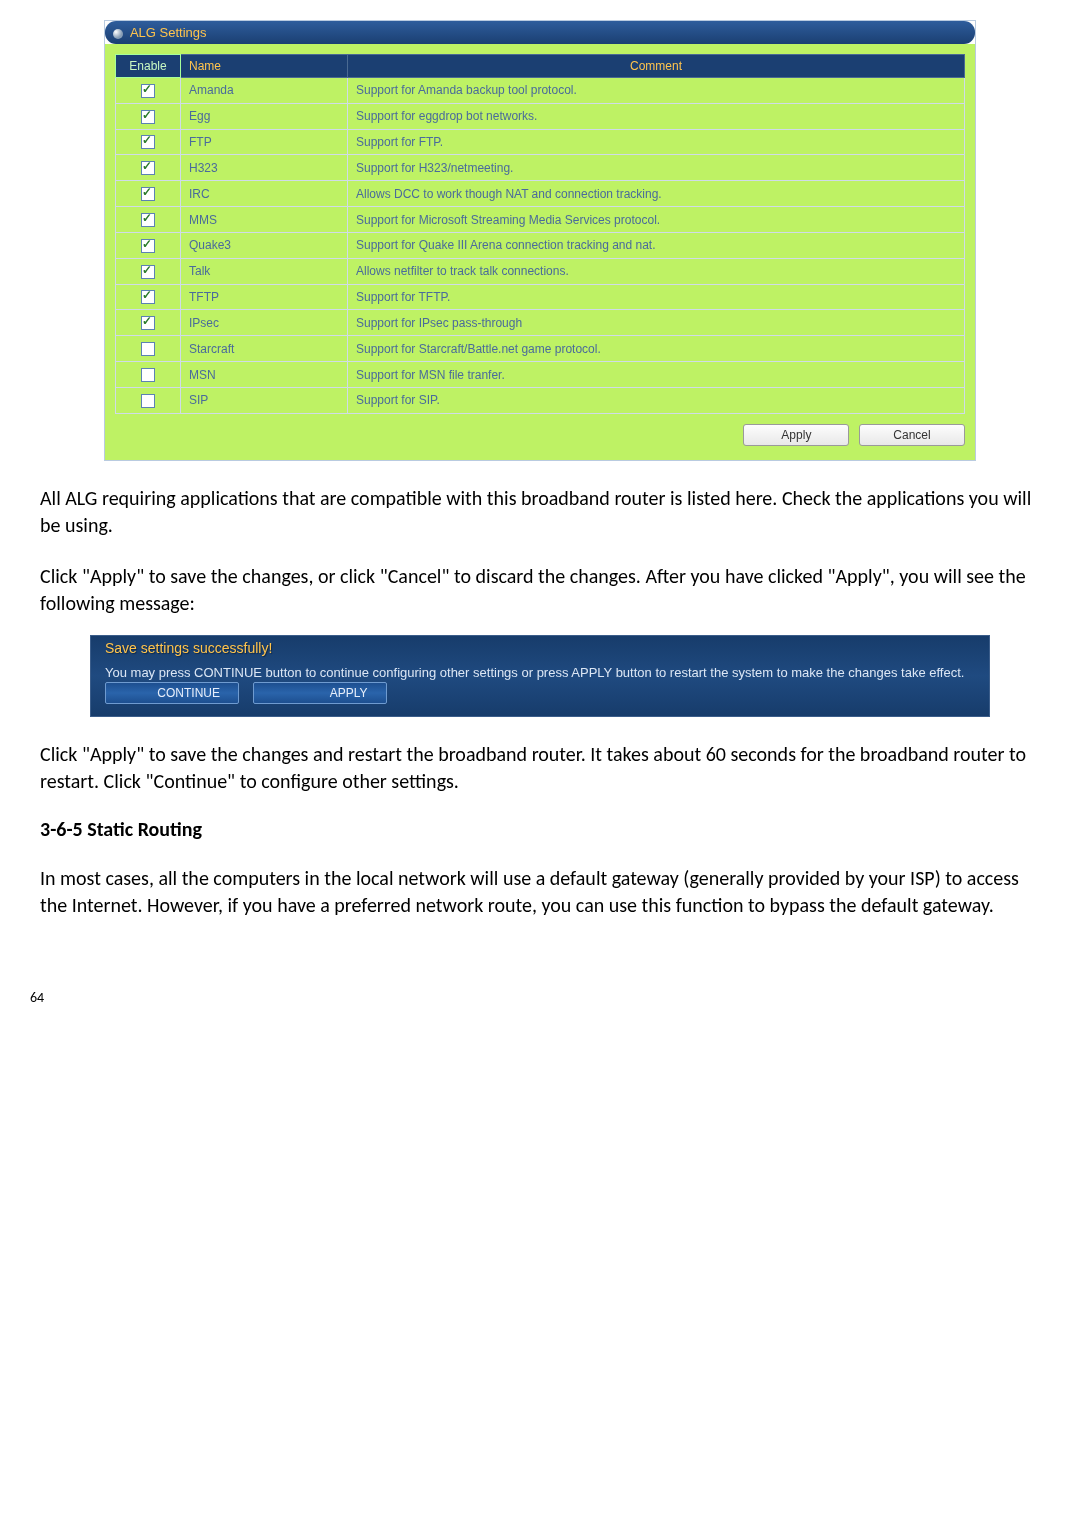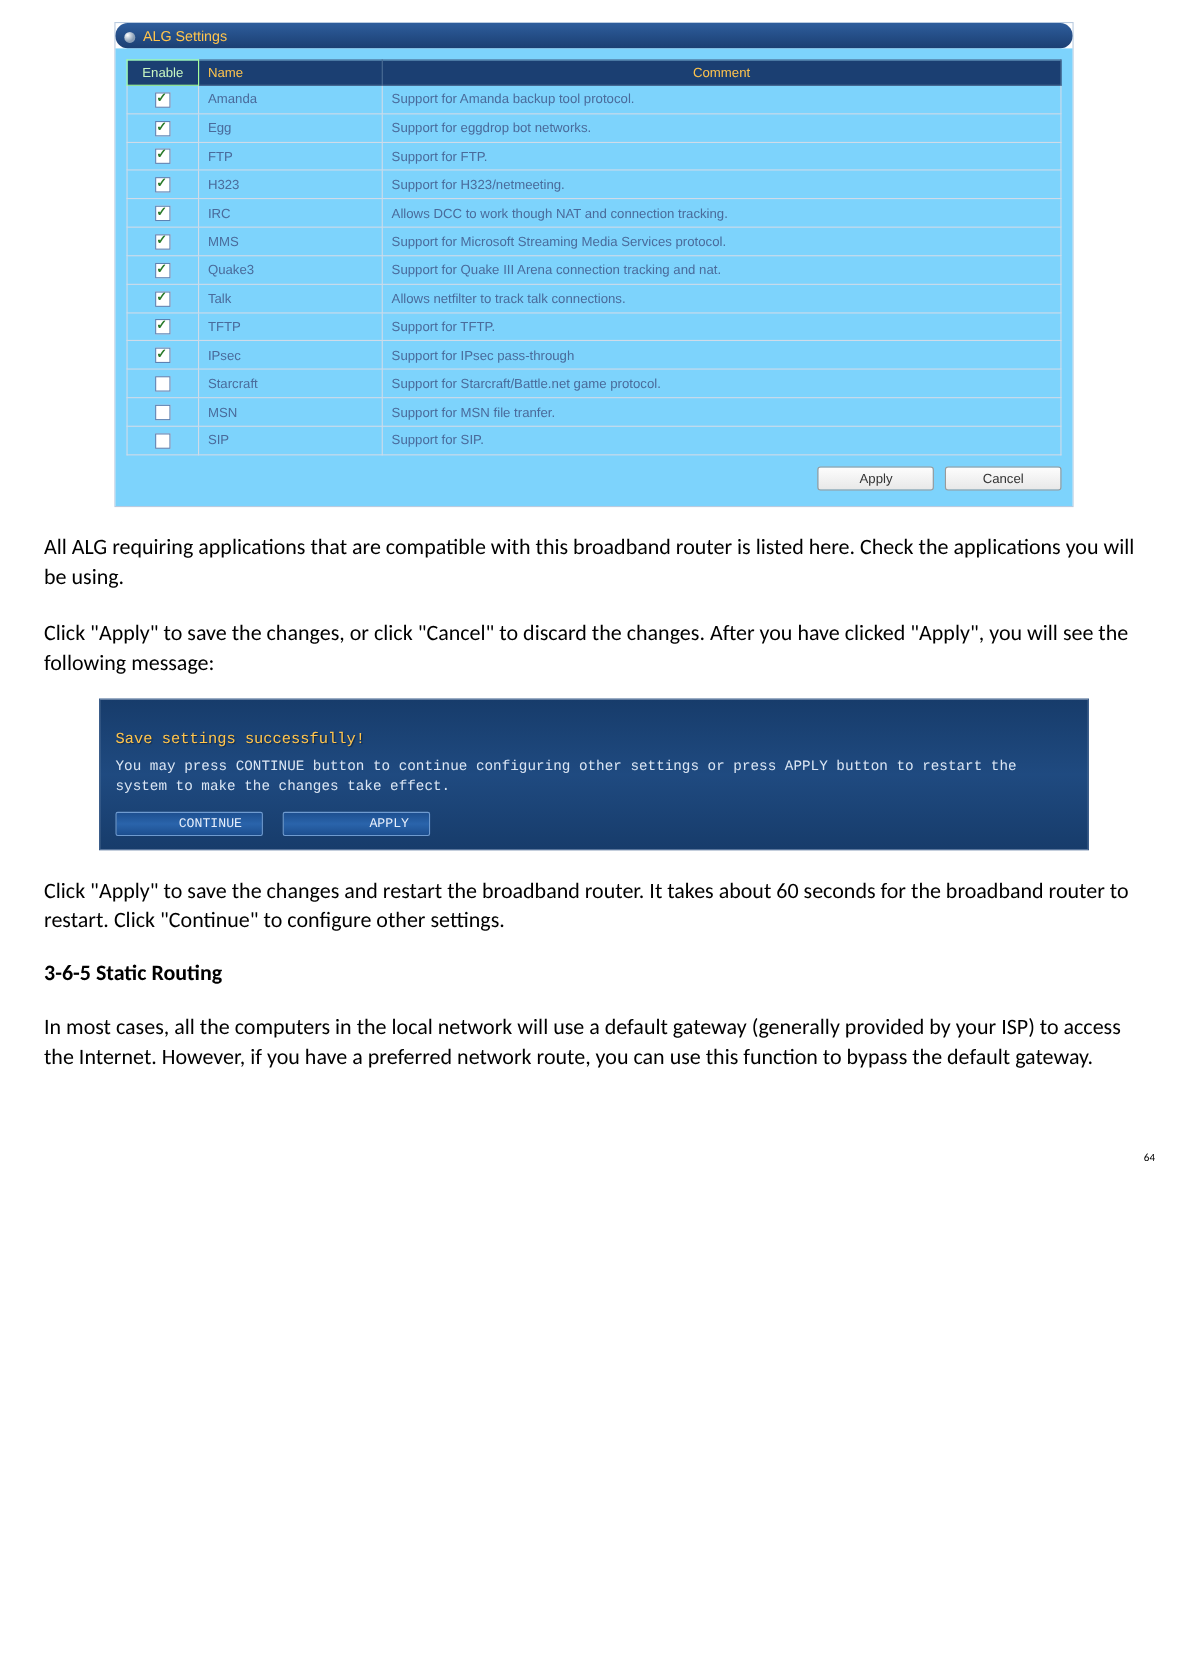--- a/index.html
+++ b/index.html
@@ -26,21 +26,21 @@
     border-radius: 11px;
   }
   .bullet-icon {
     display: inline-block;
     width: 10px; height: 10px;
     background: radial-gradient(circle at 3px 3px, #fff, #889eb6 60%);
     border-radius: 50%;
     vertical-align: middle;
     margin-right: 4px;
   }
-  .alg-body { padding: 10px 10px 14px; background: #7dd3fc; }
+  .alg-body { padding: 10px 10px 14px; background: #bef264; }
   table.alg {
     border-collapse: collapse;
     width: 100%;
     font-size: 12px;
     font-family: Arial, sans-serif;
     color: #4a6b9b;
   }
   table.alg th {
     background: #1b3f72;
     color: #ffc44d;
@@ -101,52 +101,52 @@
   p.body {
     font-size: 20px;
     line-height: 1.35;
     margin: 24px 10px 18px;
   }
   .save-panel {
     width: 870px;
     margin: 18px auto;
     border: 1px solid #3b5d8a;
     background: linear-gradient(#173c6b,#1f4a80,#173c6b);
-    padding: 28px 14px 12px;
+    padding: 4px 14px 12px;
     color: #dbe6f4;
-    font-family: Liberation Mono, monospace;
+    font-family: Liberation Sans, sans-serif;
     font-size: 13px;
   }
   .save-title {
     color: #ffc44d;
     font-size: 14px;
     margin-bottom: 8px;
     text-shadow: 1px 1px 1px rgba(0,0,0,.4);
   }
-  .save-msg { line-height: 1.4; margin-bottom: 14px; }
+  .save-msg { line-height: 1.4; }
   .sbtn {
     display: inline-block;
     min-width: 96px;
     padding: 3px 18px;
     font-size: 12px;
     background: linear-gradient(#1d4f90,#2a64ab,#1d4f90);
     border: 1px solid #6f9bd0;
     color: #e6eefb;
     text-align: right;
     margin-right: 10px;
     border-radius: 2px;
     cursor: pointer;
   }
   h3.static {
     font-size: 20px;
     margin: 22px 10px 16px;
   }
   .pagenum {
-    text-align: right;
-    font-size: 10px;
+    text-align: left;
+    font-size: 14px;
     margin-top: 70px;
     margin-bottom: 20px;
     color: #000;
   }
 </style>
 </head>
 <body>
 
 <div class="alg-panel">
   <div class="alg-title">

